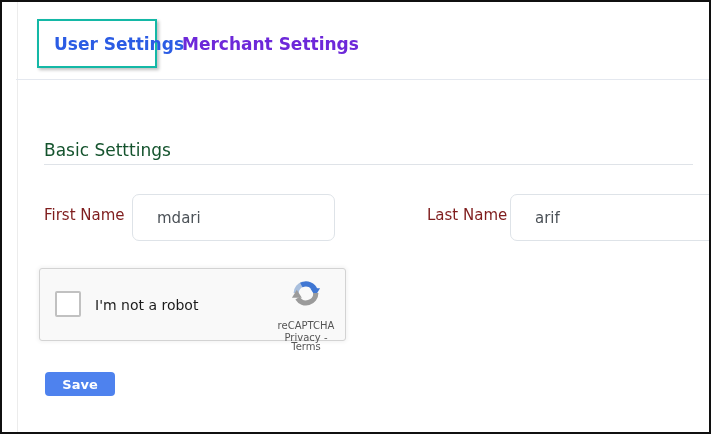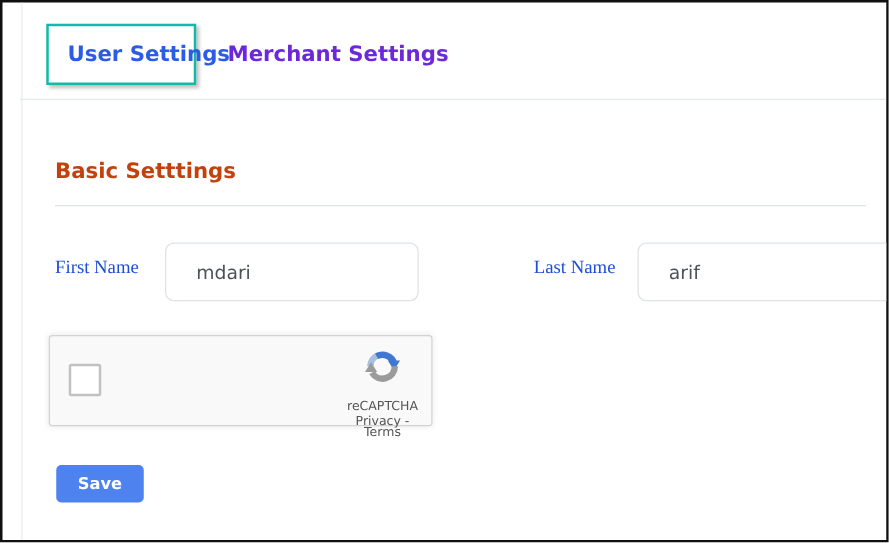--- a/index.html
+++ b/index.html
@@ -17,24 +17,24 @@
     display:flex; align-items:center; justify-content:center;padding-left:44px;
   }
   .tab-active-label { color:#2b5ce4; font-size:17px; font-weight:600; white-space:nowrap; }
   .tab-inactive {
     position:absolute; left:180px; top:17px; height:49px;
     display:flex; align-items:center;
     color:#6d28d9; font-size:17px; font-weight:600; white-space:nowrap; cursor:pointer;
   }
   .tab-divider { position:absolute; left:14px; right:0; top:77px; height:1px; background:#e4e8ef; }
 
-  .section-title { position:absolute; left:42px; top:125px; font-size:17px; font-weight:700; color:#c2410c; }
+  .section-title { position:absolute; left:42px; top:138px; font-size:17px; font-weight:400; color:#14532d; }
   .section-divider { position:absolute; left:42px; top:162px; width:649px; height:1px; background:#dfe3e8; }
 
-  .field-label { position:absolute; font-size:15px; color:#1d4ed8; white-space:nowrap;font-family:Liberation Serif, serif; }
+  .field-label { position:absolute; font-size:15px; color:#7f1d1d; white-space:nowrap; }
   .label-first { left:42px; top:204px; }
   .label-last  { left:425px; top:204px; }
 
   .text-input {
     position:absolute; top:192px; height:47px; box-sizing:border-box;
     border:1px solid #dee3e8; border-radius:7px; background:#fff;
     padding:0 12px 0 24px; font-family:inherit; font-size:15px; color:#4c5258; outline:none;
   }
   .input-first { left:130px; width:203px; }
   .input-last  { left:508px; width:212px; }
@@ -49,21 +49,21 @@
     background:#fff; border:2px solid #c1c1c1; border-radius:2px; cursor:pointer;
   }
   .rc-label { position:absolute; left:55px; top:28px; font-size:14px; color:#1b1b1b; white-space:nowrap; }
   .rc-logo-col { position:absolute; top:9px; right:7px; width:64px; text-align:center; }
   .rc-logo-col svg { display:block; margin:0 auto; }
   .rc-brand { font-size:10px; color:#555; margin-top:12px; line-height:11px; }
   .rc-links { font-size:10px; color:#555; margin-top:2px; line-height:9px; }
   .rc-links span { cursor:pointer; }
 
   .save-btn {
-    position:absolute; left:43px; top:370px; width:70px; height:30px;
+    position:absolute; left:43px; top:370px; width:70px; height:24px;
     background:#4e82ee; color:#ffffff; border:none; border-radius:4px;
     font-family:inherit; font-size:13px; font-weight:700; cursor:pointer;
   }
 </style>
 </head>
 <body>
 
 <div class="frame">
   <div class="left-line"></div>
 
@@ -79,20 +79,21 @@
   <div class="section-divider"></div>
 
   <label class="field-label label-first">First Name</label>
   <input class="text-input input-first" type="text" value="mdari" style="">
 
   <label class="field-label label-last">Last Name</label>
   <input class="text-input input-last" type="text" value="arif" style="">
 
   <div class="recaptcha">
     <div class="rc-checkbox"></div>
+    <div class="rc-label">I'm not a robot</div>
     <div class="rc-logo-col">
       <span>
         <svg width="30" height="30" viewBox="0 0 32 32">
           <path d="M5.5 16 A10.5 10.5 0 0 1 13 6.4" fill="none" stroke="#a9bfdd" stroke-width="5.5"></path>
           <path d="M11 7.5 A10.5 10.5 0 0 1 26 13.5" fill="none" stroke="#4077d3" stroke-width="5.5"></path>
           <polygon points="20.5,11 31,11 25.8,19.5" fill="#4077d3"></polygon>
           <path d="M26.5 16 A10.5 10.5 0 0 1 7 21.5" fill="none" stroke="#9b9b9b" stroke-width="5.5"></path>
           <polygon points="1,21 11.5,21 6.2,12.5" fill="#9b9b9b"></polygon>
         </svg>
       </span>

